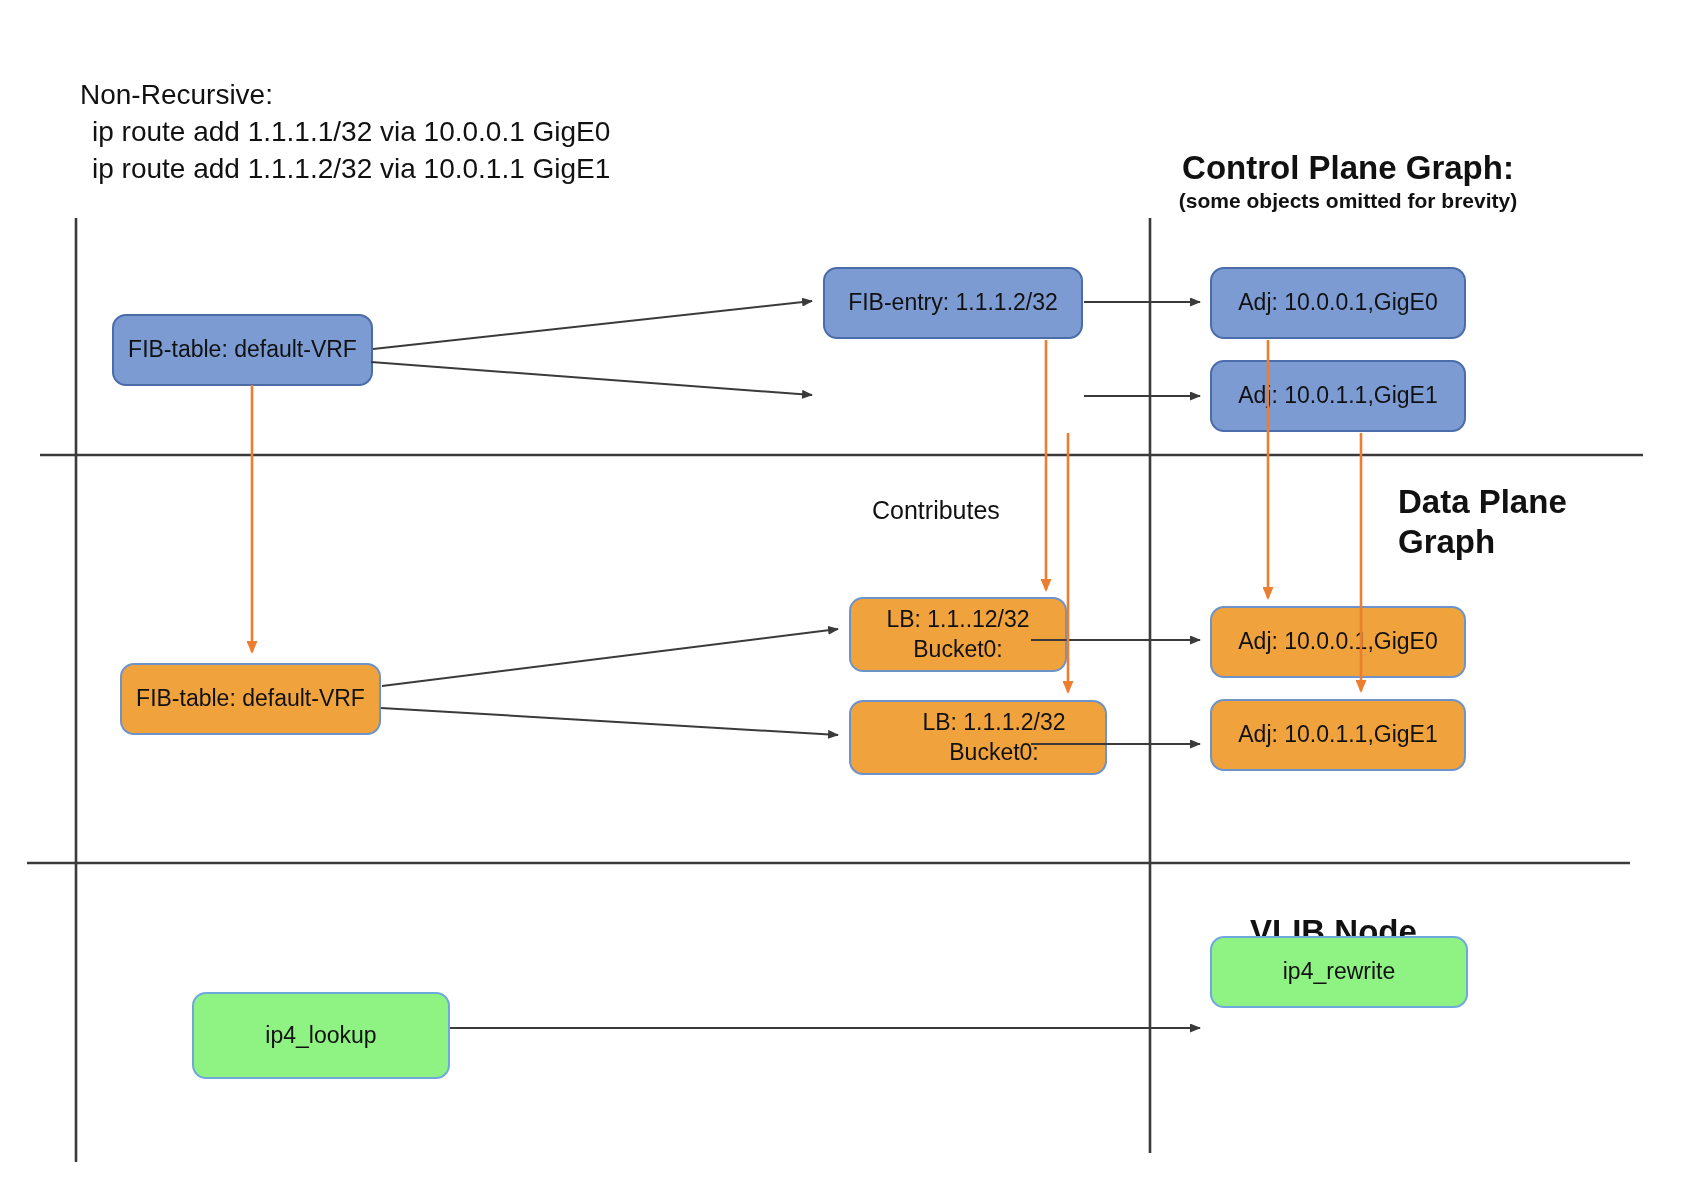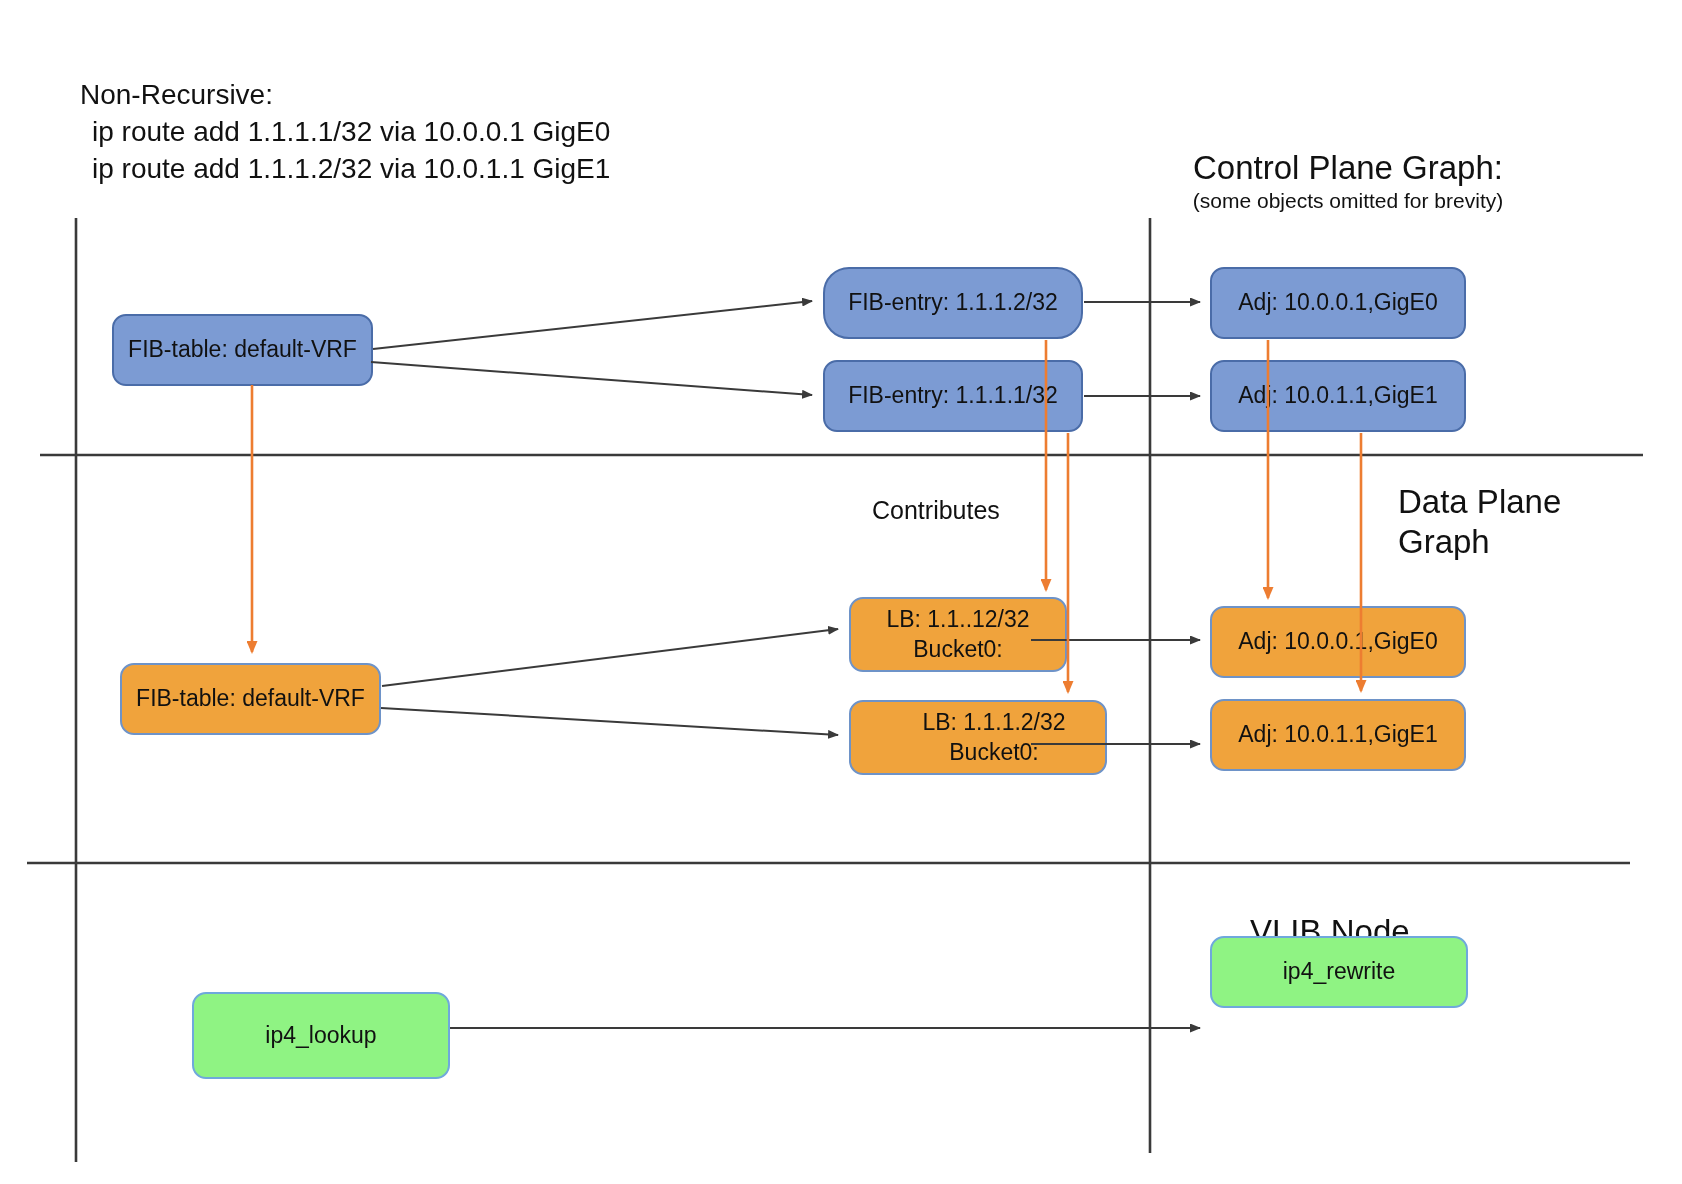--- a/index.html
+++ b/index.html
@@ -15,21 +15,21 @@
   }
   .node{
     position:absolute;display:flex;flex-direction:column;align-items:center;justify-content:center;
     border-radius:14px;font-size:23px;line-height:1.3;text-align:center;box-sizing:border-box;z-index:1;
   }
   .cp-node{background:var(--cp-fill);border:2px solid var(--cp-border);}
   .dp-node{background:var(--dp-fill);border:2px solid var(--dp-border);}
   .vlib-node{background:var(--vlib-fill);border:2px solid var(--vlib-border);}
   .notes{position:absolute;left:80px;top:48px;font-size:28px;line-height:1.32;margin-top:29px;}
   .notes .cmd{margin-left:12px;}
-  .sec-title{position:absolute;font-size:33px;line-height:1.22;}
+  .sec-title{position:absolute;font-size:33px;line-height:1.22;font-weight:bold;}
   .sec-sub{font-size:21px;line-height:1.2;text-align:center;}
   .contributes{position:absolute;font-size:25px;}
   svg.overlay{position:absolute;left:0;top:0;z-index:2;pointer-events:none;}
   .blk{stroke:var(--line-color);stroke-width:2;fill:none;}
   .divider{stroke:var(--line-color);stroke-width:2.6;fill:none;}
   .org{stroke:var(--flow-arrow);stroke-width:2.6;fill:none;}
   .mk-blk{fill:var(--line-color);}
   .mk-org{fill:var(--flow-arrow);}
 </style>
 </head>
@@ -56,25 +56,22 @@
   <div class="contributes" style="left:872px;top:496px;">Contributes</div>
 
   <div class="sec-title" style="left:1250px;top:912px;width:212px;text-align:left;">
     <div>VLIB Node</div>
     <div>Graph</div>
   </div>
 
   <div class="node cp-node" style="left:112px;top:314px;width:261px;height:72px;">
     <span>FIB-table: default-VRF</span>
   </div>
-  <div class="node cp-node" style="left:823px;top:267px;width:260px;height:72px;border-radius:26px;">
+  <div class="node cp-node" style="left:823px;top:267px;width:260px;height:72px;">
     <span>FIB-entry: 1.1.1.2/32</span>
-  </div>
-  <div class="node cp-node" style="left:823px;top:360px;width:260px;height:72px;">
-    <span>FIB-entry: 1.1.1.1/32</span>
   </div>
   <div class="node cp-node" style="left:1210px;top:267px;width:256px;height:72px;">
     <span>Adj: 10.0.0.1,GigE0</span>
   </div>
   <div class="node cp-node" style="left:1210px;top:360px;width:256px;height:72px;">
     <span>Adj: 10.0.1.1,GigE1</span>
   </div>
 
   <div class="node dp-node" style="left:120px;top:663px;width:261px;height:72px;">
     <span>FIB-table: default-VRF</span>

